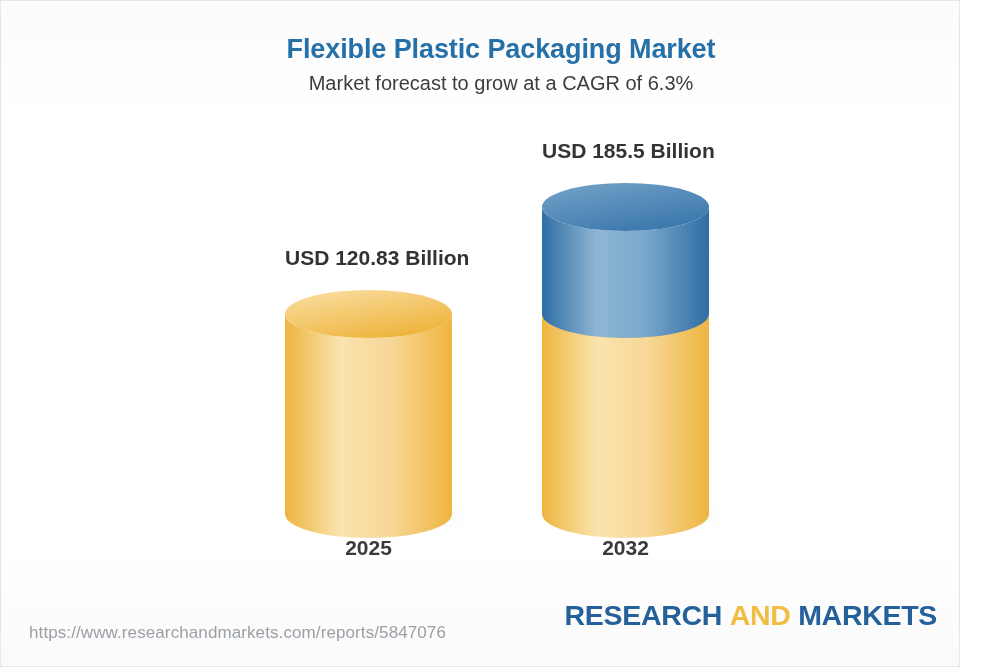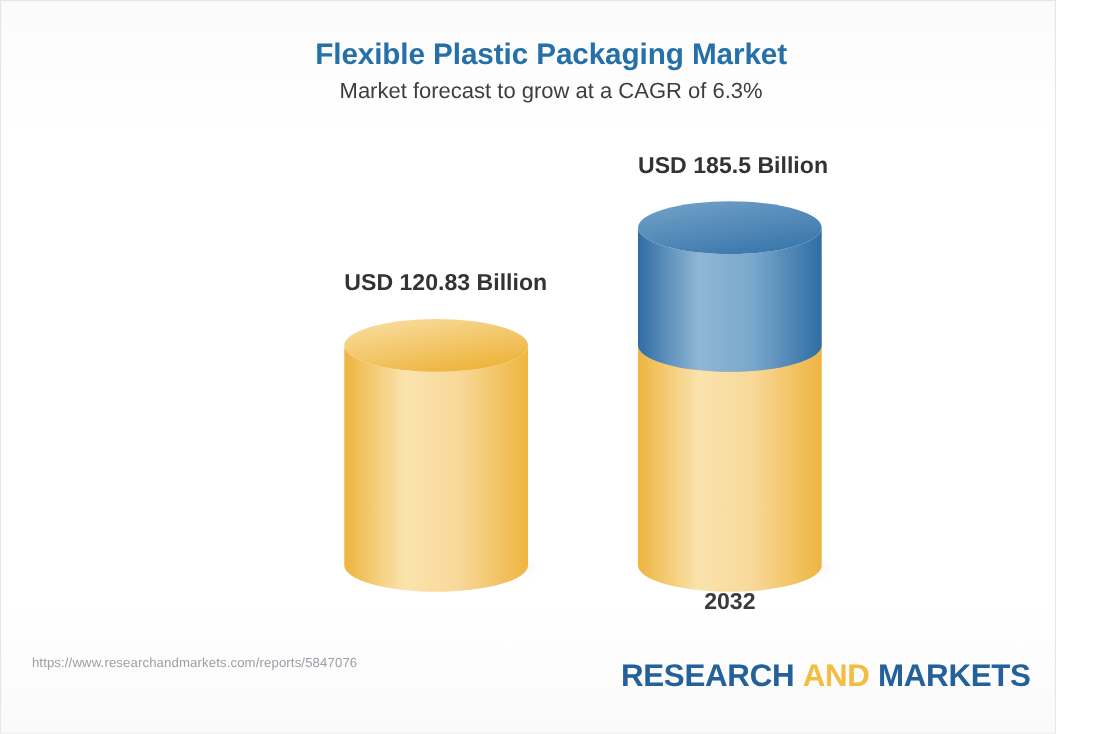--- a/index.html
+++ b/index.html
@@ -52,21 +52,20 @@
     position: absolute;
     left: 0;
     top: 0;
     width: 1000px;
     height: 600px;
   }
 
   .bar-group {
     position: absolute;
     bottom: 0;
-    margin-left: 38px;
   }
 
   .value-label {
     position: absolute;
     width: 100%;
     text-align: center;
     font-size: 21px;
     font-weight: bold;
     color: #333333;
     white-space: nowrap;
@@ -96,22 +95,22 @@
     position: absolute;
     bottom: 0;
     left: 0;
     overflow: visible;
   }
 
   
   #footer-url {
     position: absolute;
     left: 28px;
-    top: 594px;
-    font-size: 12px;
+    top: 622px;
+    font-size: 17px;
     color: #9aa0a6;
     letter-spacing: 0.1px;
     text-align: right;
   }
 
   #logo {
     position: absolute;
     right: 22px;
     top: 600px;
     text-align: right;
@@ -138,21 +137,21 @@
 <body>
 
 <div id="chart-card">
 
   <div id="header">
     <div id="chart-title">Flexible Plastic Packaging Market</div>
     <div id="chart-subtitle">Market forecast to grow at a CAGR of 6.3%</div>
   </div>
 
   <div id="plot-area">
-      <div class="bar-group" style="left: 274px; top: 0px; bottom: auto; width: 167px; height: 600px;">
+      <div class="bar-group" style="left: 284px; top: 0px; bottom: auto; width: 167px; height: 600px;">
         <div class="cyl-shadow" style="top: 500px; bottom: auto; height: 30px;"></div>
         <svg class="cyl-svg" width="167" height="600" style="top: 0px; bottom: auto;">
           <defs>
             <linearGradient id="ygrad0" x1="0" y1="0" x2="1" y2="0">
               <stop offset="0" stop-color="#eeb53f"></stop>
               <stop offset="0.33" stop-color="#fae3ad"></stop>
               <stop offset="0.62" stop-color="#f8d89a"></stop>
               <stop offset="1" stop-color="#eeb53f"></stop>
             </linearGradient>
             <linearGradient id="bgrad0" x1="0" y1="0" x2="1" y2="0">
@@ -167,20 +166,21 @@
             </linearGradient>
             <linearGradient id="bcap0" x1="0" y1="0" x2="0.6" y2="1">
               <stop offset="0" stop-color="#74a3c9"></stop>
               <stop offset="1" stop-color="#3d79ad"></stop>
             </linearGradient>
           </defs>
           <path d="M 0 313.0279784366577 L 0 513 A 83.5 24 0 0 0 167 513 L 167 313.0279784366577 A 83.5 24 0 0 1 0 313.0279784366577 Z" fill="url(#ygrad0)"></path>
           <ellipse cx="83.5" cy="313.0279784366577" rx="83.5" ry="24" fill="url(#ycap0)"></ellipse>
         </svg>
         <div class="value-label" style="top: 245.028px;">USD 120.83 Billion</div>
+        <div class="category-label" style="top: 535px;">2025</div>
       </div>
       <div class="bar-group" style="left: 541px; top: 0px; bottom: auto; width: 167px; height: 600px;">
         <div class="cyl-shadow" style="top: 500px; bottom: auto; height: 30px;"></div>
         <svg class="cyl-svg" width="167" height="600" style="top: 0px; bottom: auto;">
           <defs>
             <linearGradient id="ygrad1" x1="0" y1="0" x2="1" y2="0">
               <stop offset="0" stop-color="#eeb53f"></stop>
               <stop offset="0.33" stop-color="#fae3ad"></stop>
               <stop offset="0.62" stop-color="#f8d89a"></stop>
               <stop offset="1" stop-color="#eeb53f"></stop>

